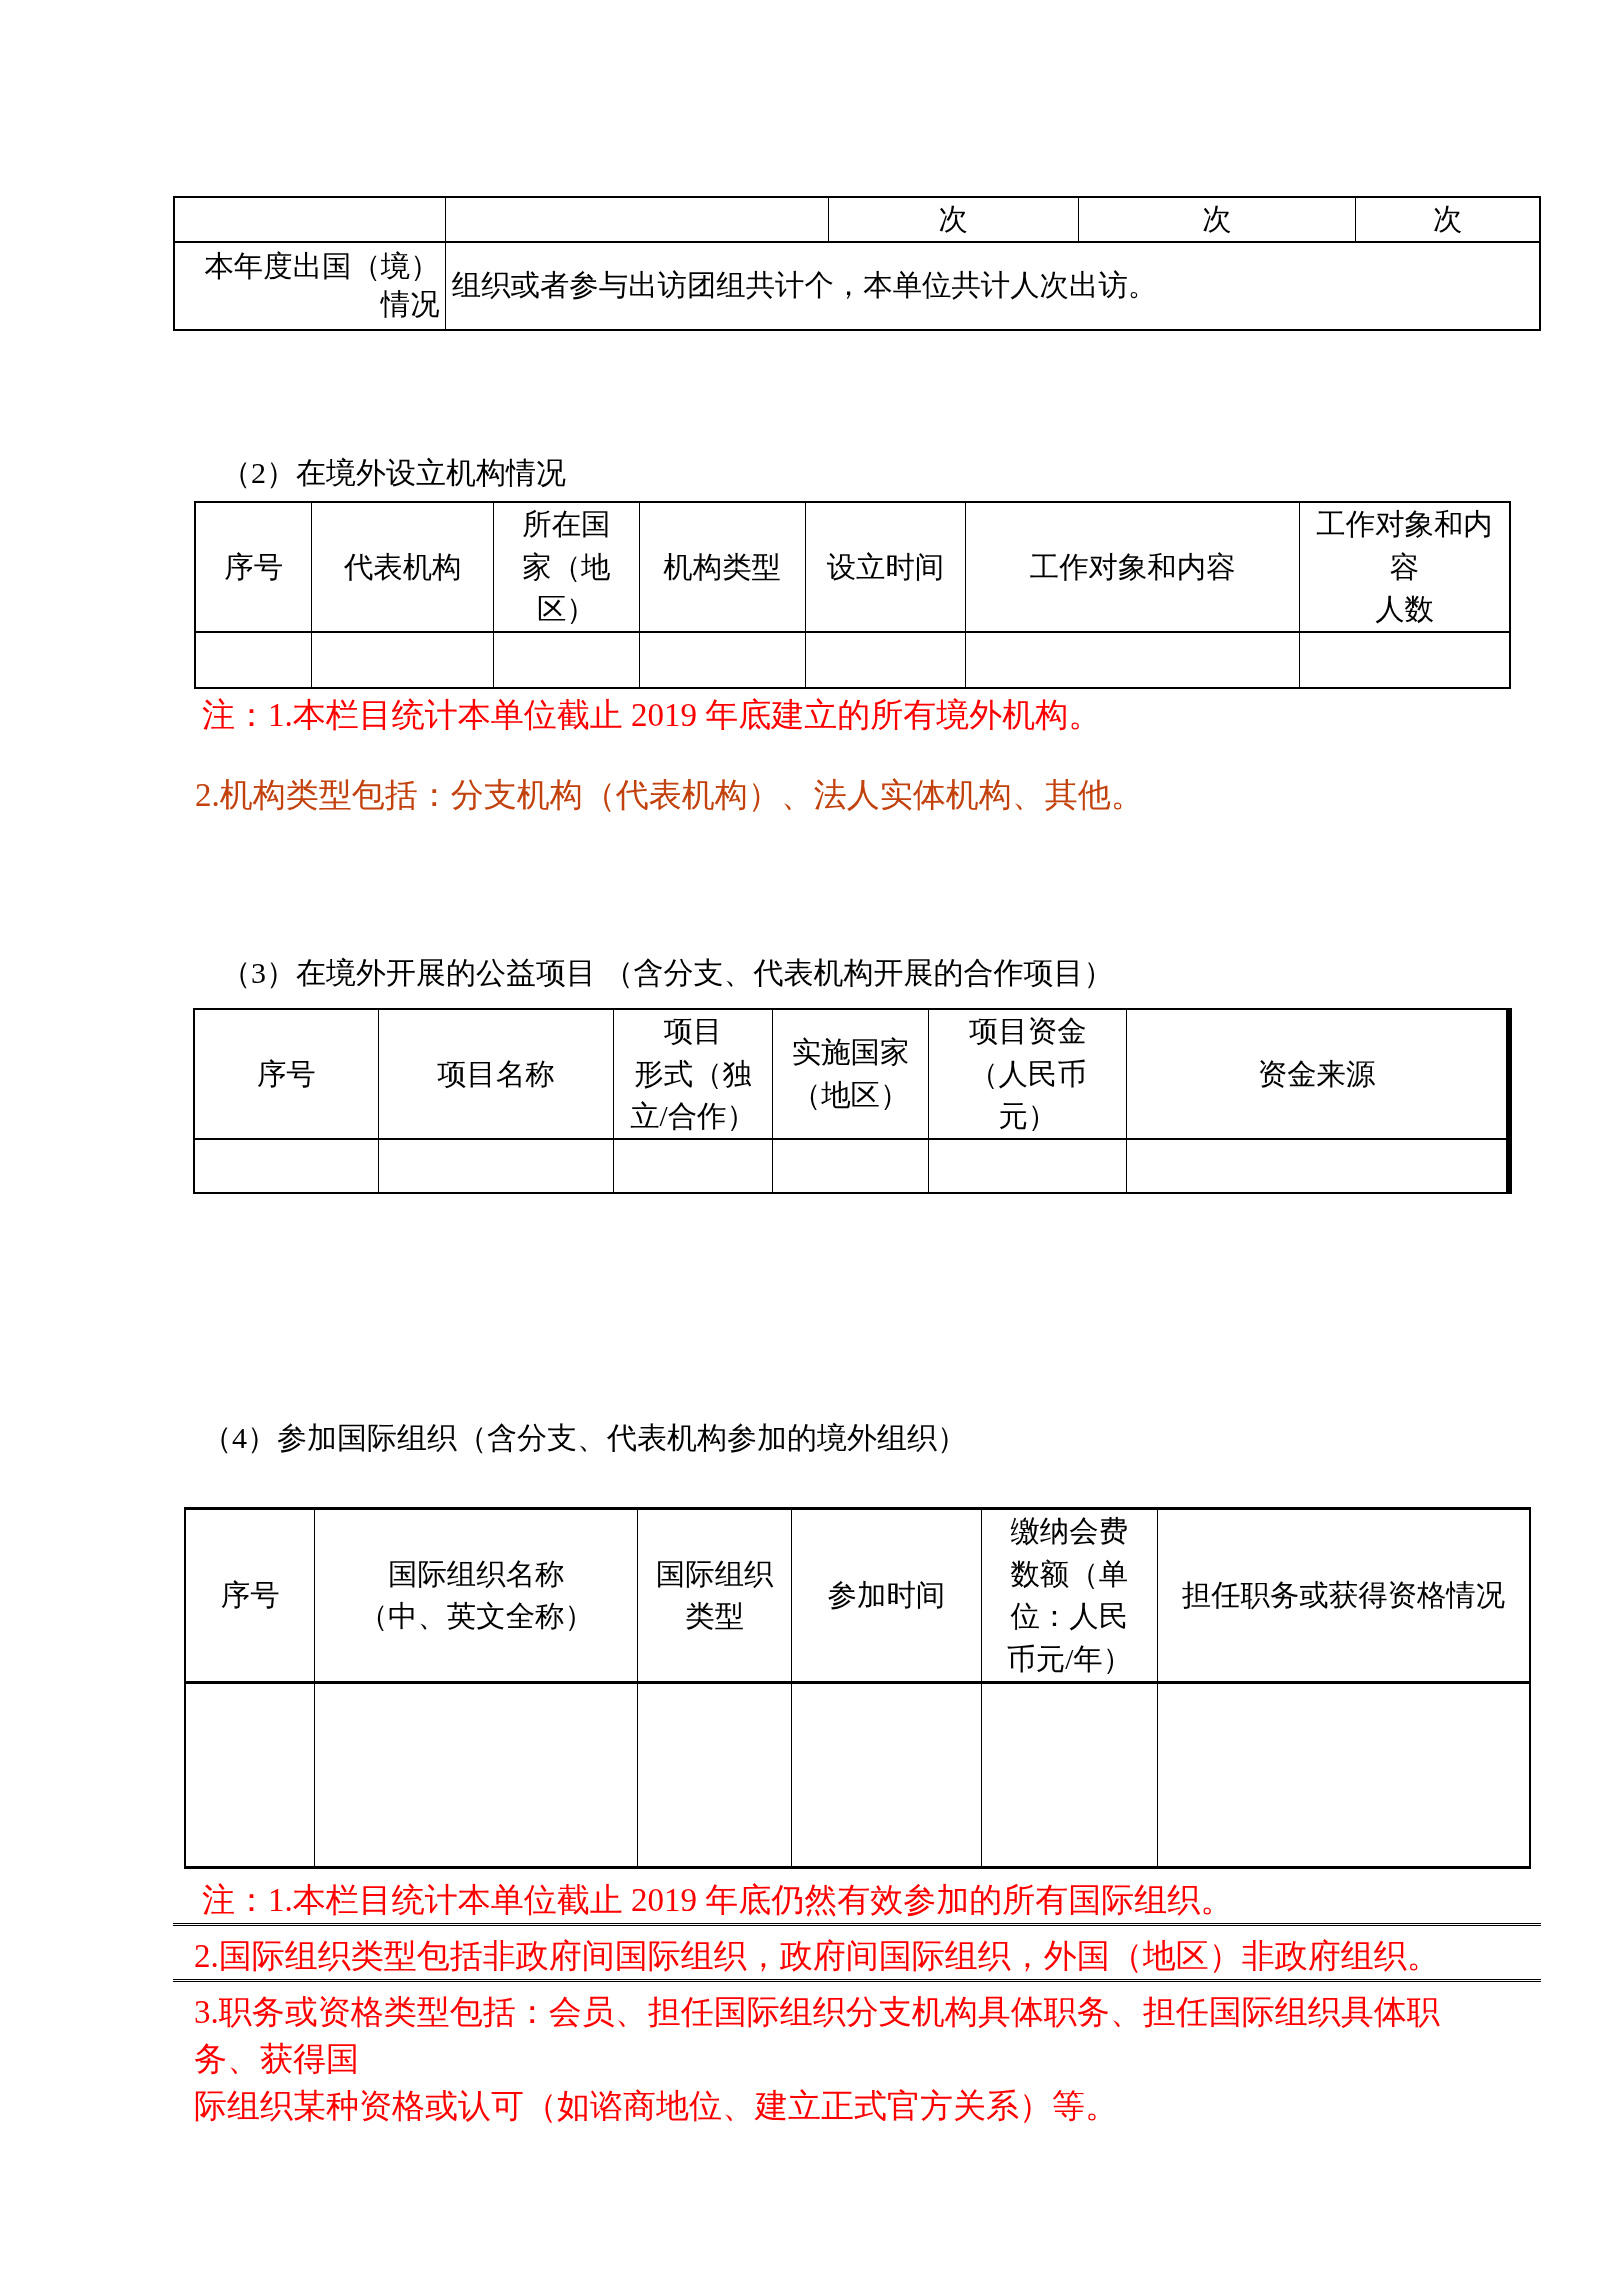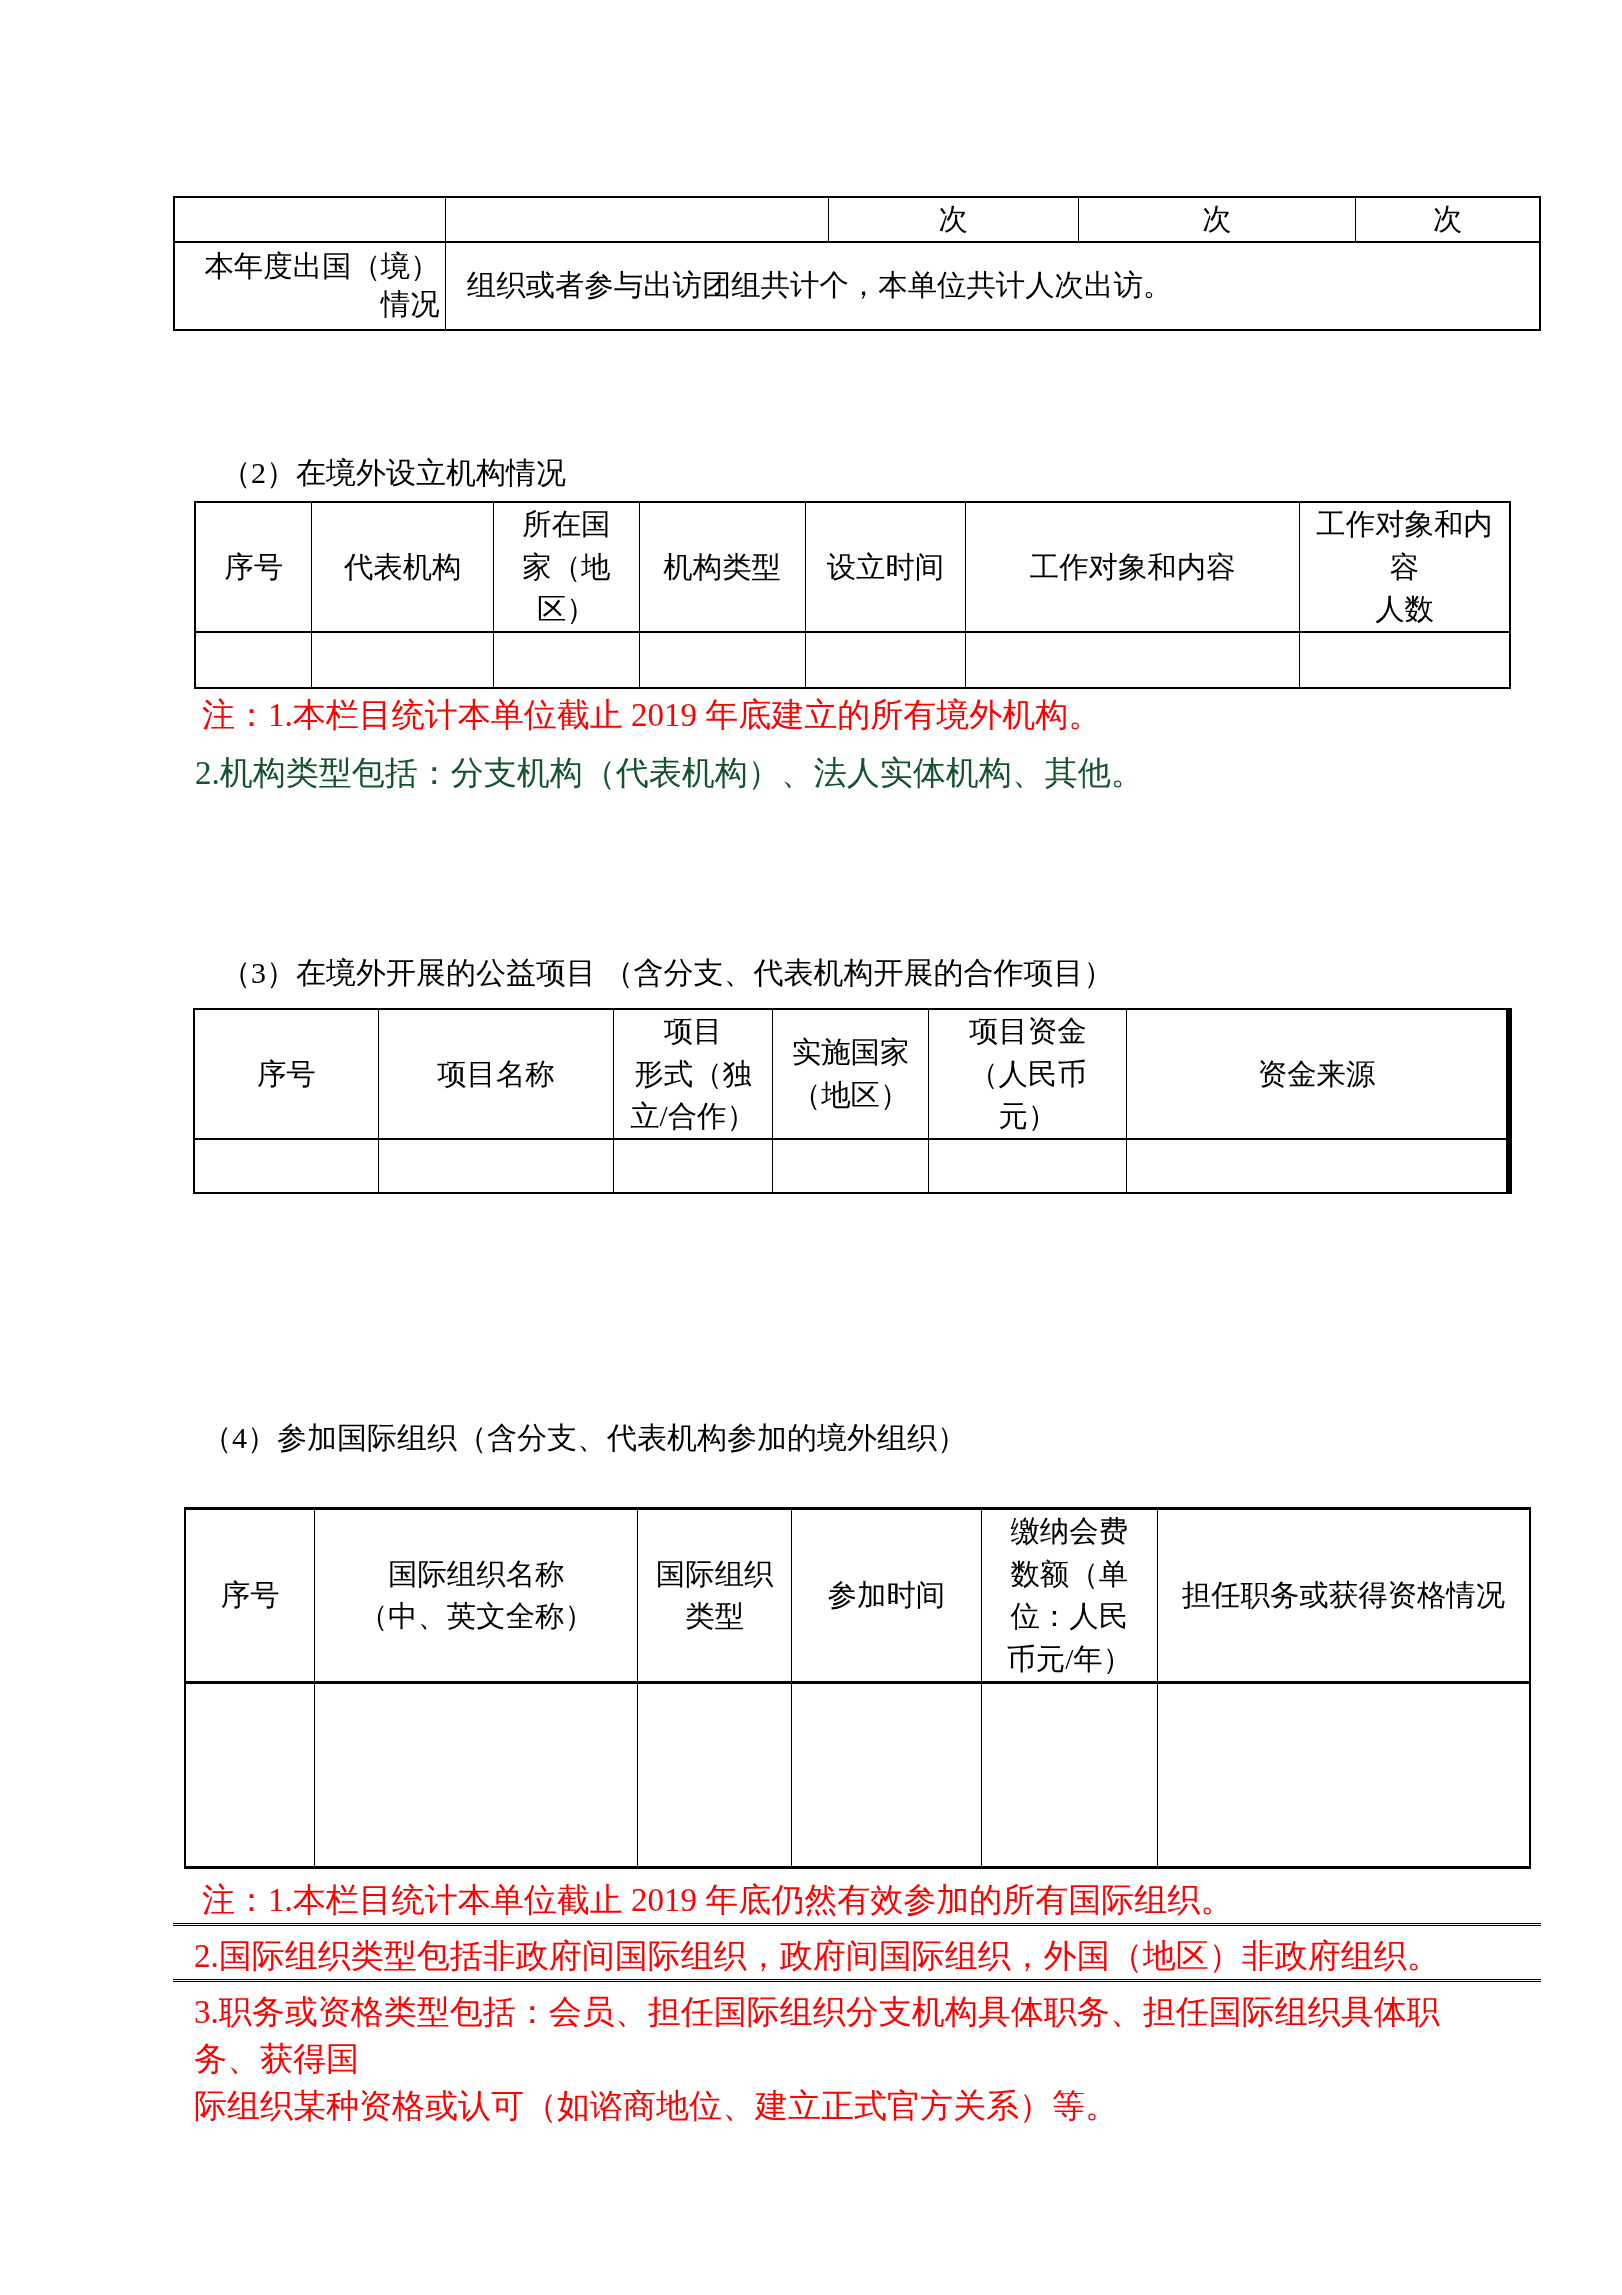--- a/index.html
+++ b/index.html
@@ -26,21 +26,21 @@
     white-space:pre-line;
     font-weight:normal;
     padding:0 5.2px;
     overflow:hidden;
   }
   
   .t1{border:2px solid #000;width:1368px;}
   .t1 tr.r1 td{border-bottom:2px solid #000;height:40px;}
   .t1 tr.r2 td{height:86px;}
   .t1 td.lbl{line-height:1.28;text-align:right;}
-  .t1 td.fill{text-align:left;padding-left:21px;}
+  .t1 td.fill{text-align:left;padding-left:6px;}
   
   .t2{border:2px solid #000;border-top:2.6px solid #000;width:1317px;}
   .t2 tr.hdr th{border-bottom:2.6px solid #000;height:126px;}
   .t2 tr.body td{height:54px;}
   
   .t3{border:2px solid #000;border-top:2.6px solid #000;border-right:6.5px solid #000;width:1319px;}
   .t3 tr.hdr th{border-bottom:2.6px solid #000;height:126px;}
   .t3 tr.body td{height:52px;}
   .t3 th:last-child,.t3 td:last-child{border-right:6.5px solid #000;}
   
@@ -125,21 +125,21 @@
       <td></td>
       <td></td>
       <td></td>
       <td></td>
       <td></td>
     </tr>
   </tbody>
     </table>
 
   <div class="note abs" style="left:202px;top:692px;color:#ff0000;">注：1.本栏目统计本单位截止 2019 年底建立的所有境外机构。</div>
-  <div class="note abs" style="left:195px;top:750px;color:#14532d;">2.机构类型包括：分支机构（代表机构）、法人实体机构、其他。</div>
+  <div class="note abs" style="left:195px;top:772px;color:#c2410c;">2.机构类型包括：分支机构（代表机构）、法人实体机构、其他。</div>
 
   <div class="sec-title abs" style="left:221px;top:955px;">（3）在境外开展的公益项目 （含分支、代表机构开展的合作项目）</div>
 
   <table class="tbl t3 abs" style="left:193px;top:1008px;">
     <colgroup>
       <col style="width:14.00%">
         <col style="width:17.92%">
         <col style="width:12.06%">
         <col style="width:11.91%">
         <col style="width:15.04%">

